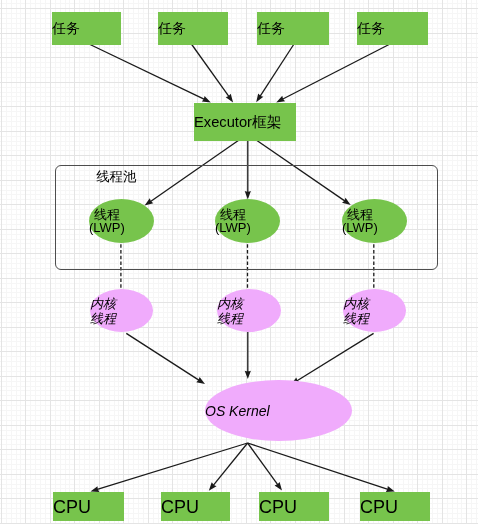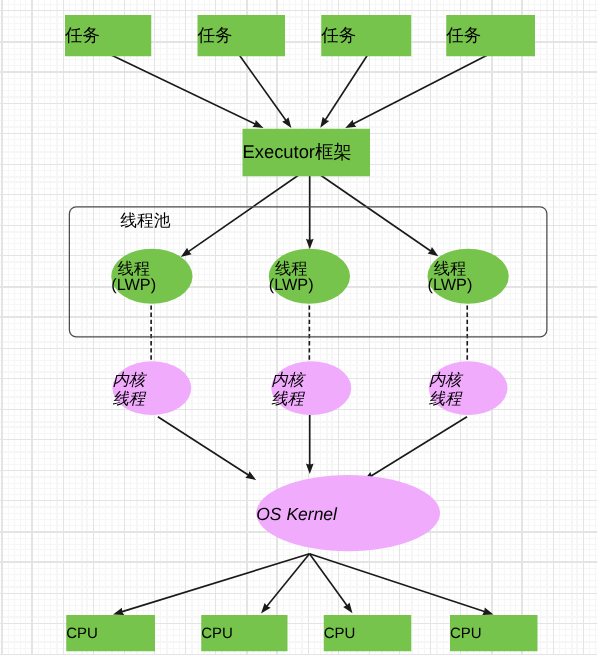--- a/index.html
+++ b/index.html
@@ -34,21 +34,21 @@
     position: absolute;
     display: flex;
     align-items: center;
     justify-content: flex-start;
     text-align: center;
     color: #000;
     line-height: 1.12;
   }
   .rect { background: #77c44c; }
   .task { font-size: 14px; padding-top:1px; }
-  .cpu  { font-size: 12px; padding-top:1px; }
+  .cpu  { font-size: 18px; padding-top:1px; }
   .exec { font-size: 14.7px; }
   .ellipse-green { background:#77c44c; border-radius:50%; font-size:13px; line-height:12.4px; padding-top:1px; }
   .ellipse-pink  { background:#f0abfc; border-radius:50%; font-size:13px; line-height:14.2px; padding-top:2px;font-style:italic; }
   .pool {
     position:absolute;
     box-sizing:border-box;
     border:1.4px solid #4d4d4d;
     border-radius:6px;
     background:transparent;
   }

